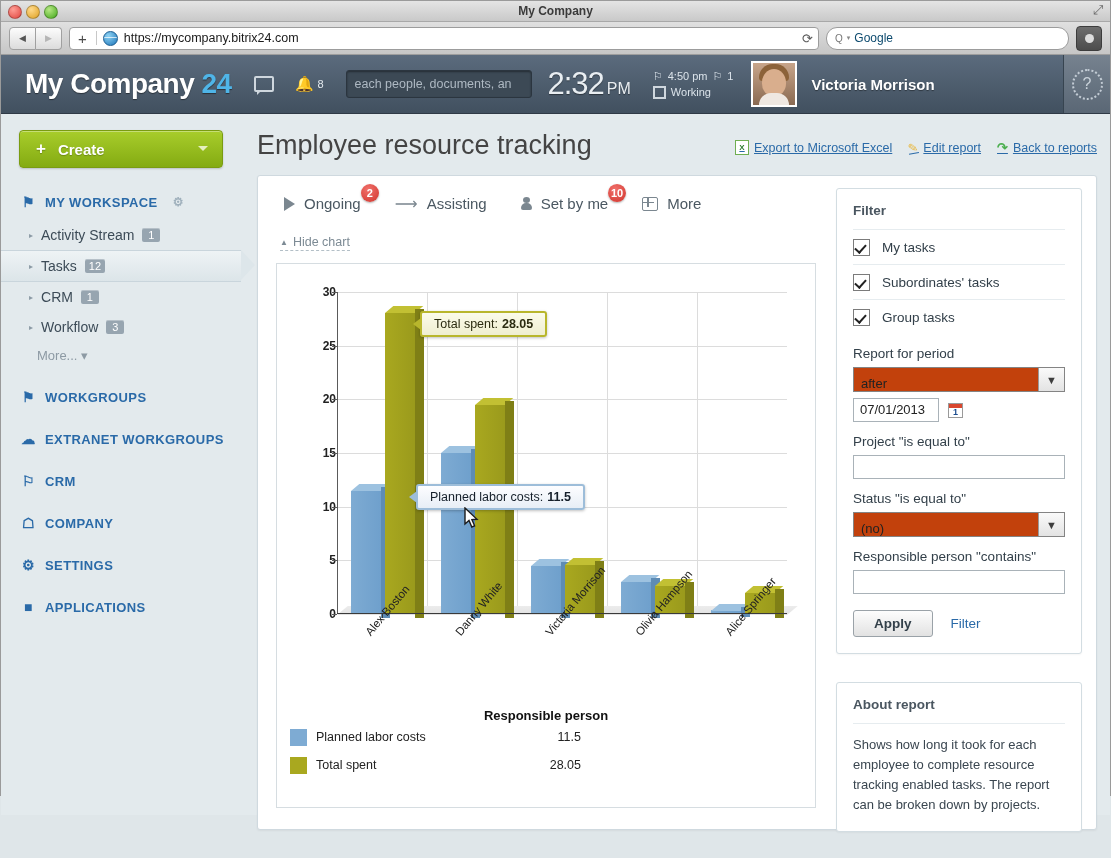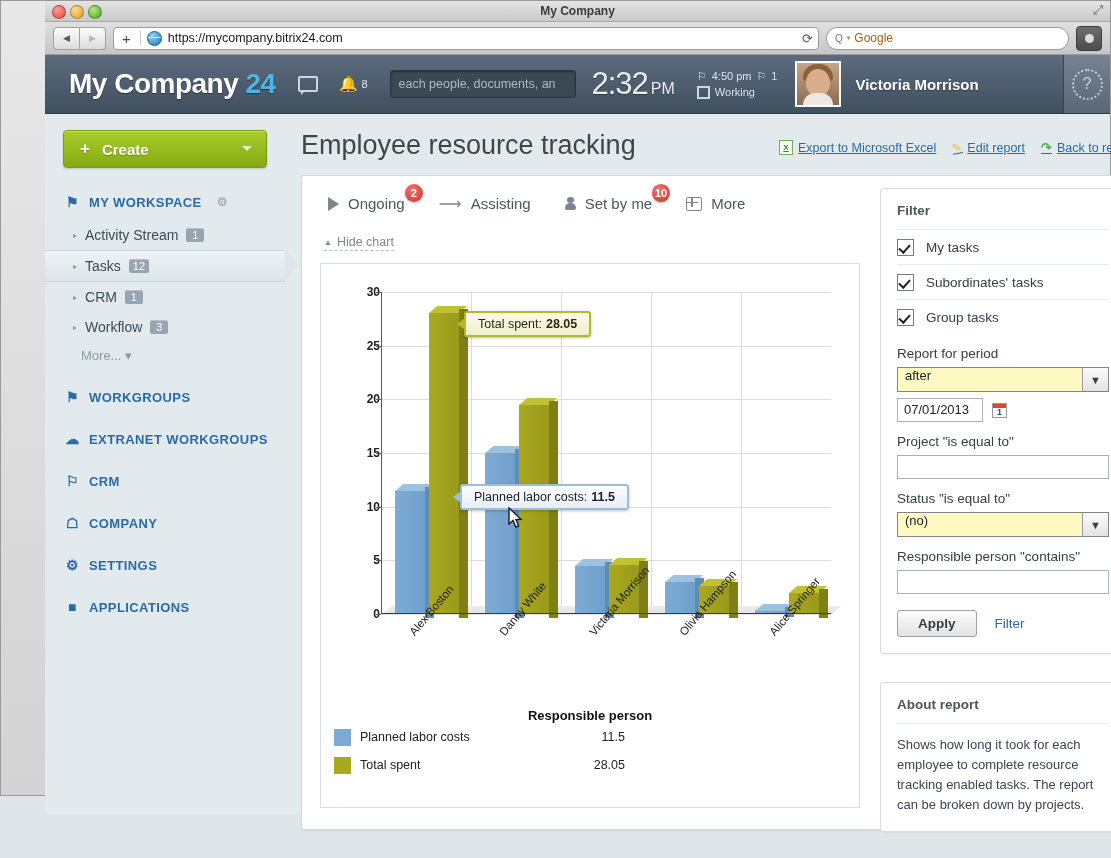--- a/index.html
+++ b/index.html
@@ -6,21 +6,21 @@
   body{
     width:1111px;height:858px;overflow:hidden;
     font-family:"Liberation Sans",sans-serif;
     background:#dfe6e9;
     -webkit-font-smoothing:antialiased;
   }
 
   
   #browser{width:1111px;height:796px;position:relative;
     background:linear-gradient(#e8e8e8,#d3d3d3);
-    border:1px solid #9a9a9a;box-sizing:border-box;padding-left:44px;}
+    border:1px solid #9a9a9a;box-sizing:border-box;}
   .titlebar{height:20px;background:linear-gradient(#e4e4e4,#c9c9c9);
     border-bottom:1px solid #a8a8a8;position:relative;}
   .traffic{position:absolute;left:7px;top:4px;display:flex;gap:4px;}
   .light{width:12px;height:12px;border-radius:50%;border:1px solid rgba(0,0,0,.25);}
   .l-red{background:radial-gradient(circle at 35% 30%,#ff9d94,#e0443e);}
   .l-yel{background:radial-gradient(circle at 35% 30%,#ffd98a,#dea123);}
   .l-grn{background:radial-gradient(circle at 35% 30%,#b6e884,#43a81b);}
   .wintitle{text-align:center;font-size:12px;color:#3b3b3b;line-height:20px;font-weight:bold;}
   .resizer{position:absolute;right:3px;top:2px;width:14px;height:14px;color:#6a6a6a;font-size:13px;line-height:14px;}
 
@@ -39,21 +39,21 @@
   .globe{width:13px;height:13px;border-radius:50%;
     background:radial-gradient(circle at 35% 30%,#8fd4f5,#1d74b8);
     border:1px solid #1a5d92;flex:none;position:relative;overflow:hidden;}
   .globe:after{content:"";position:absolute;left:0;top:5px;width:13px;height:1px;background:rgba(255,255,255,.7);}
   .urltext{font-size:12.5px;color:#1a1a1a;flex:1;}
   .reload{font-size:13px;color:#5a5a5a;}
   .searchwrap{width:225px;height:21px;background:#fff;border:1px solid #9c9c9c;
     border-radius:11px;display:flex;align-items:center;padding:0 8px;gap:4px;}
   .magn{font-size:10px;color:#777;}
   .caretd{font-size:7px;color:#888;}
-  .searchtxt{font-size:12px;color:#a16207;}
+  .searchtxt{font-size:12px;color:#0c4a6e;}
   .rightbtn{width:24px;height:23px;border-radius:4px;
     background:linear-gradient(#6e6e6e,#4c4c4c);border:1px solid #3c3c3c;
     display:flex;align-items:center;justify-content:center;}
   .rightbtn .dl{width:9px;height:9px;border-radius:50%;background:#ddd;}
 
   
   .topbar{height:58px;background:linear-gradient(#5b6b7d,#41505f);
     display:flex;align-items:center;position:relative;border-bottom:1px solid #2f3a46;}
   .logo{margin-left:24px;font-size:28px;font-weight:bold;color:#fff;letter-spacing:-.5px;
     text-shadow:0 1px 1px rgba(0,0,0,.45);}
@@ -215,22 +215,22 @@
   .card{border:1px solid #d3dde2;border-radius:3px;background:#fff;padding:14px 16px 16px 16px;
     box-sizing:border-box;box-shadow:0 1px 2px rgba(0,0,0,.04);}
   .cardtitle{font-size:13.5px;font-weight:bold;color:#4a5660;margin-bottom:11px;}
   .fr{display:flex;align-items:center;height:34px;border-top:1px solid #e6ecef;gap:12px;}
   .cbox{width:15px;height:15px;border:1px solid #7b7b7b;background:#fff;position:relative;flex:none;}
   .cbox:after{content:"";position:absolute;left:3px;top:2px;width:5px;height:9px;
     border-right:2px solid #222;border-bottom:2px solid #222;transform:rotate(42deg);}
   .flabel{font-size:13.5px;color:#33404a;}
   .fgroup{margin-top:12px;}
   .fgroup .ftitle{font-size:13.5px;color:#33404a;margin-bottom:6px;}
-  .selbox{width:100%;height:25px;border:1px solid #848484;background:#fef9c3;
-    display:flex;align-items:flex-start;padding:0 0 0 7px;box-sizing:border-box;
+  .selbox{width:100%;height:25px;border:1px solid #848484;background:#c2410c;
+    display:flex;align-items:flex-end;padding:0 0 0 7px;box-sizing:border-box;
     font-size:13px;color:#222;position:relative;}
   .selarrow{margin-left:auto;width:25px;height:23px;background:linear-gradient(#fafafa,#e3e3e3);
     border-left:1px solid #9a9a9a;display:flex;align-items:center;justify-content:center;
     font-size:11px;color:#3d3d3d;}
   .txtbox{width:100%;height:24px;border:1px solid #a9b2b8;background:#fff;box-sizing:border-box;
     font-size:13px;color:#222;padding:0 6px;line-height:22px;}
   .daterow{display:flex;align-items:center;gap:9px;margin-top:6px;}
   .datebox{width:86px;height:24px;border:1px solid #a9b2b8;background:#fff;
     font-size:13px;color:#222;padding:0 6px;box-sizing:border-box;line-height:22px;}
   .calic{width:15px;height:15px;border:1px solid #9a9a9a;background:#fff;position:relative;

